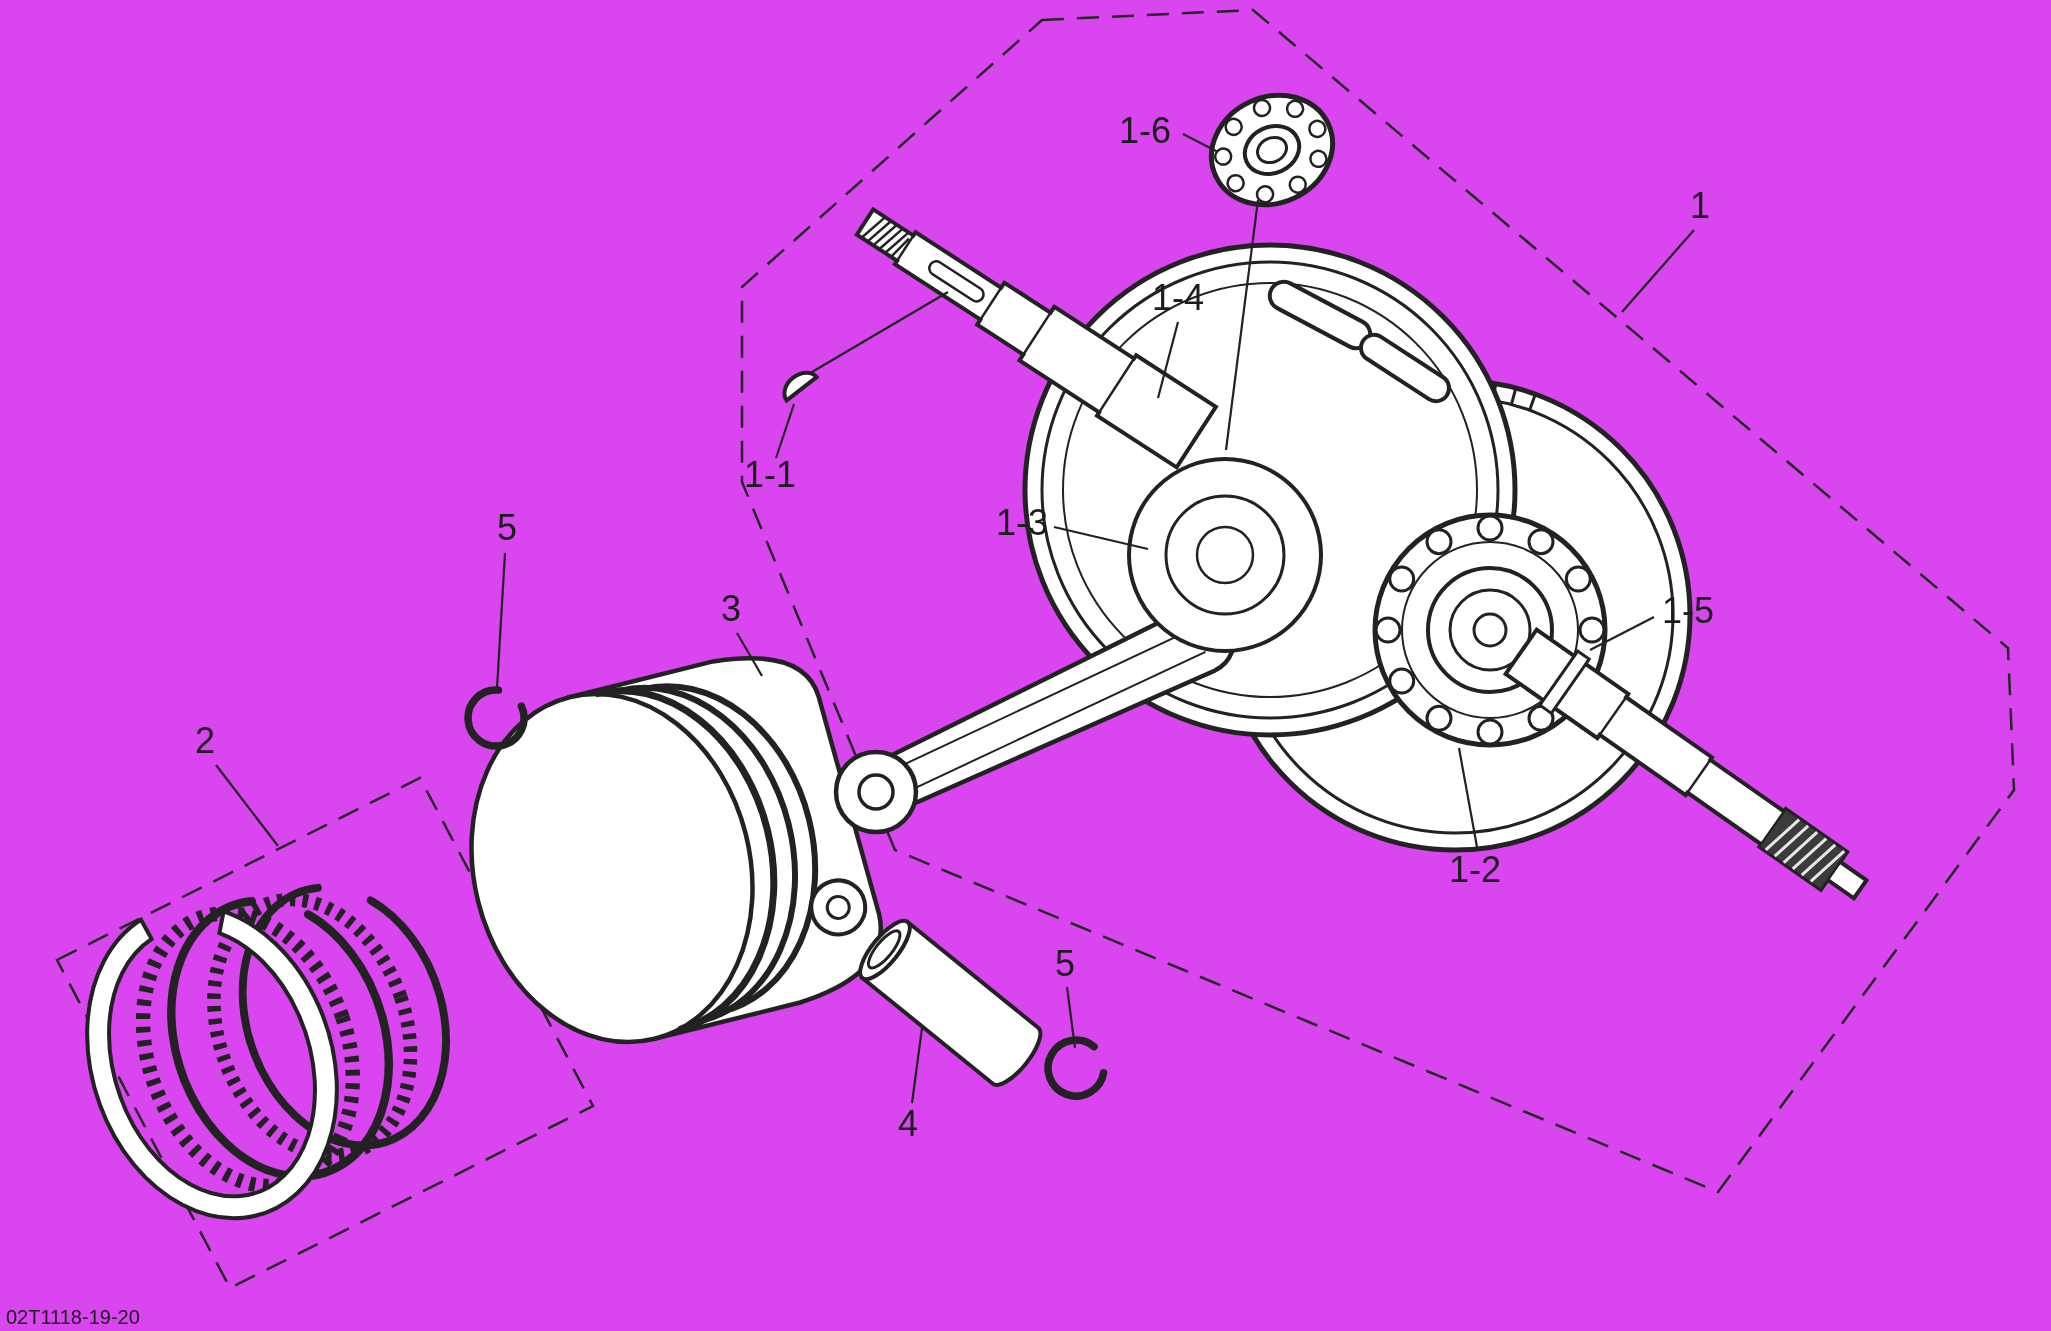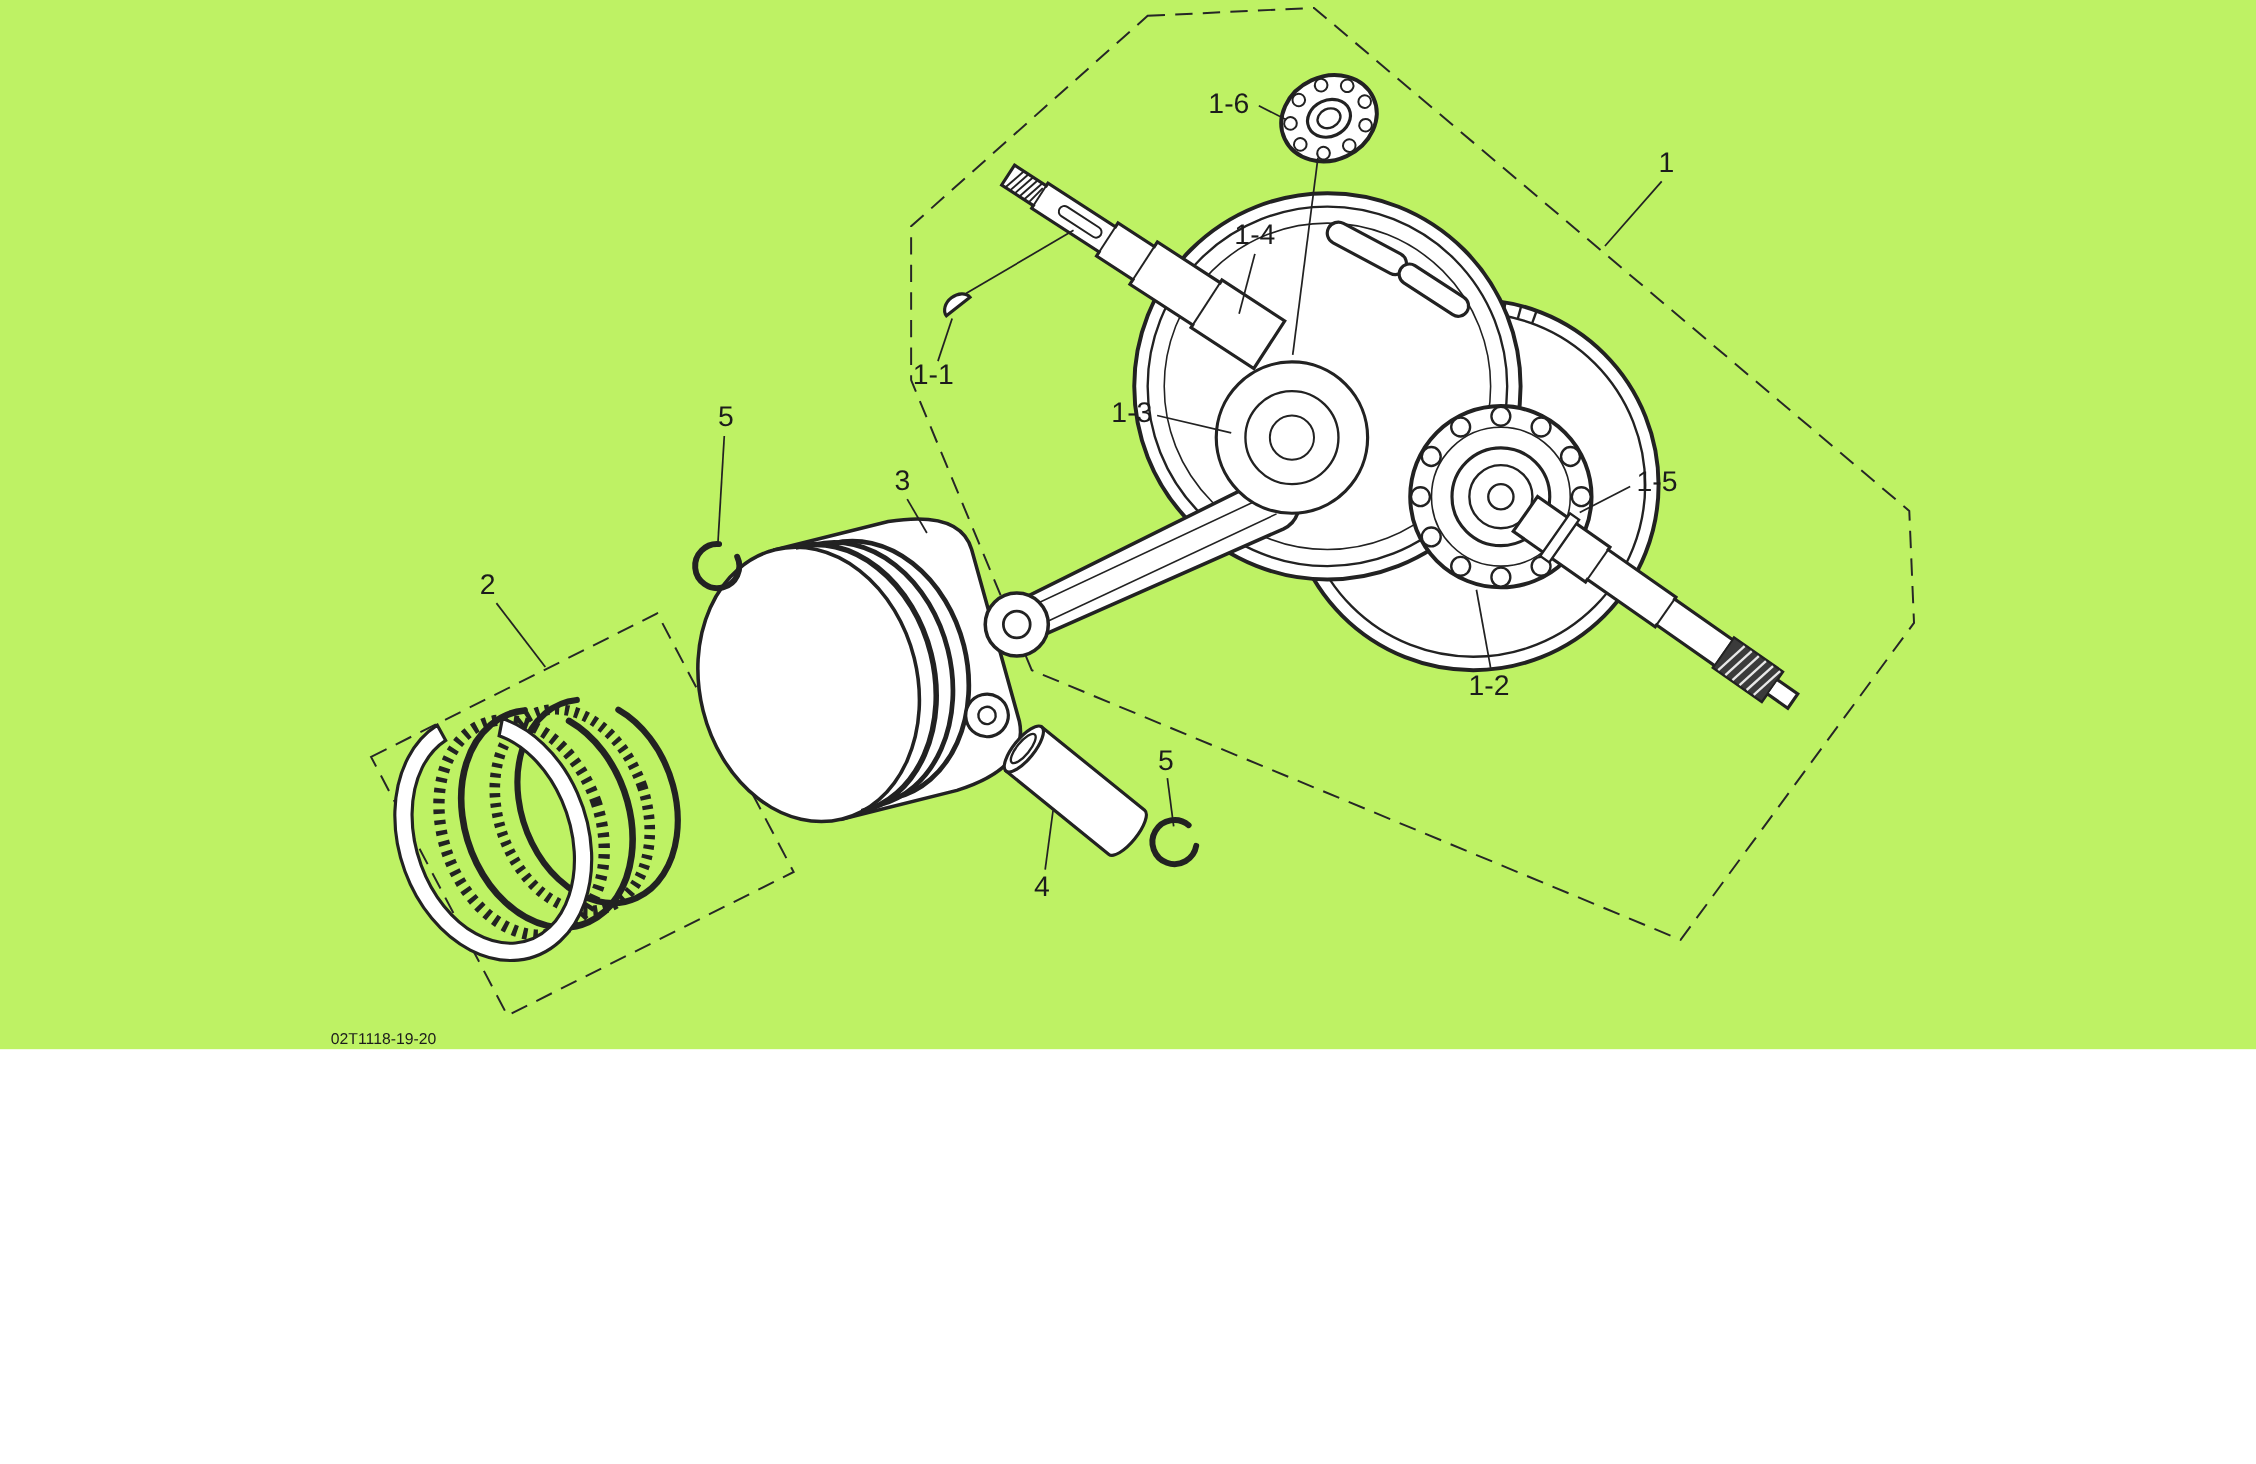--- a/index.html
+++ b/index.html
@@ -1,23 +1,22 @@
 <!DOCTYPE html>
 <html><head>
 <meta charset="utf-8">
 <style>
   * { box-sizing: border-box; }
   html, body { margin: 0; padding: 0; background: #ffffff; }
   .stage {
     position: relative;
     width: 2051px;
-    height: 954px;
-    background: #bef264;
+    height: 1331px;
+    background: #d946ef;
     overflow: hidden;
-    padding-left: 12px;
   }
   .stage svg { display: block; width: 100%; height: 100%; }
   .callout {
     font-family: "Liberation Sans", "DejaVu Sans", sans-serif;
     font-size: 36px;
     fill: #1c1c1c;
   }
   .doccode {
     font-family: "Liberation Sans", "DejaVu Sans", sans-serif;
     font-size: 20px;

